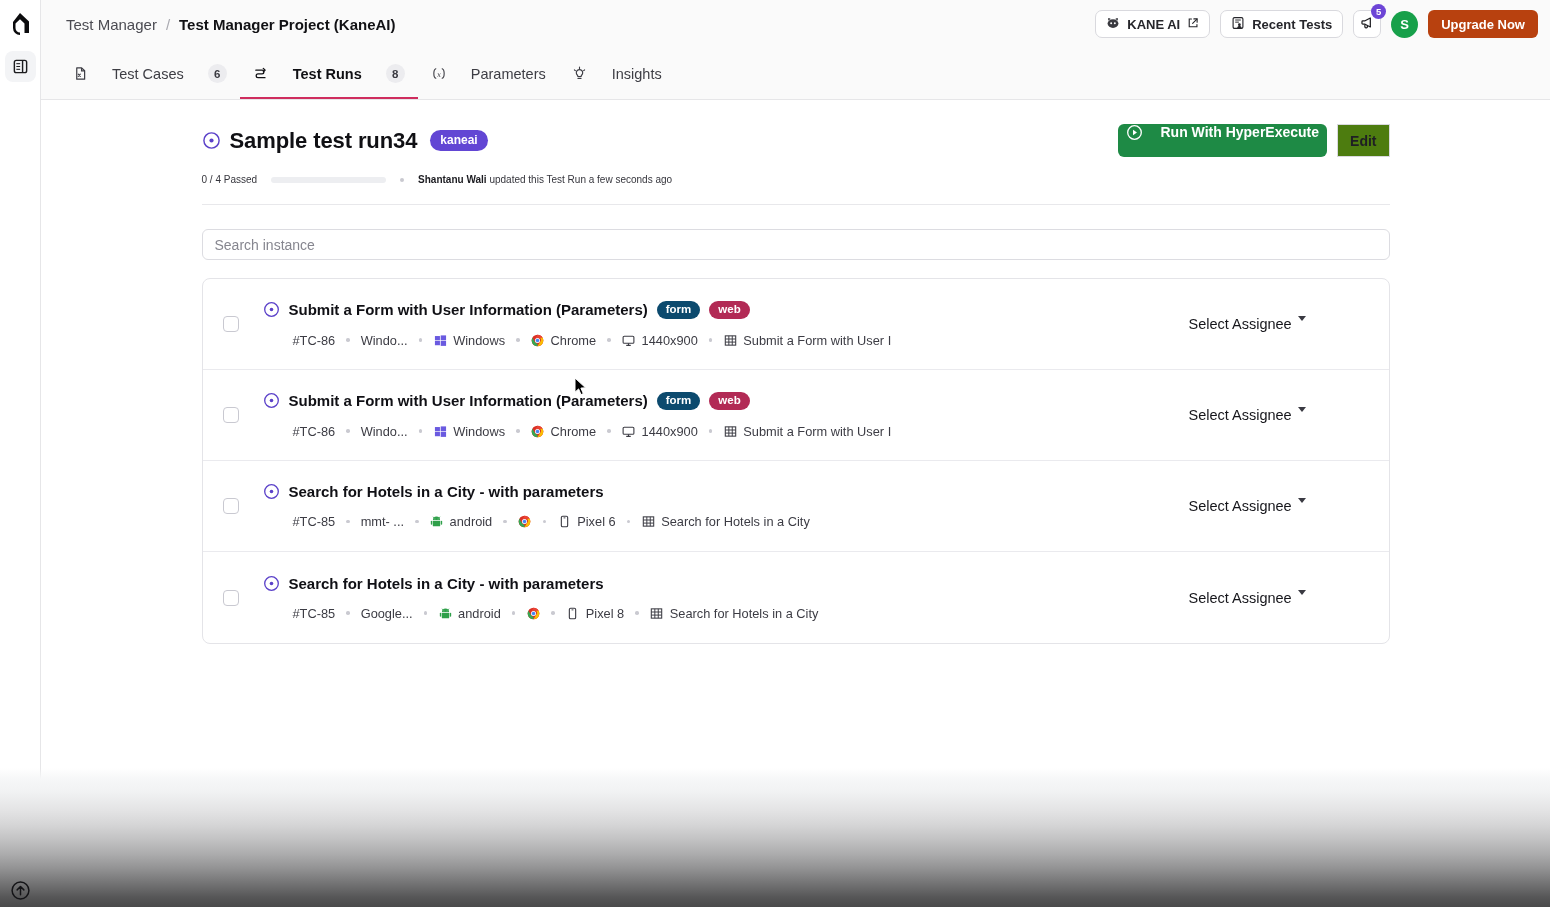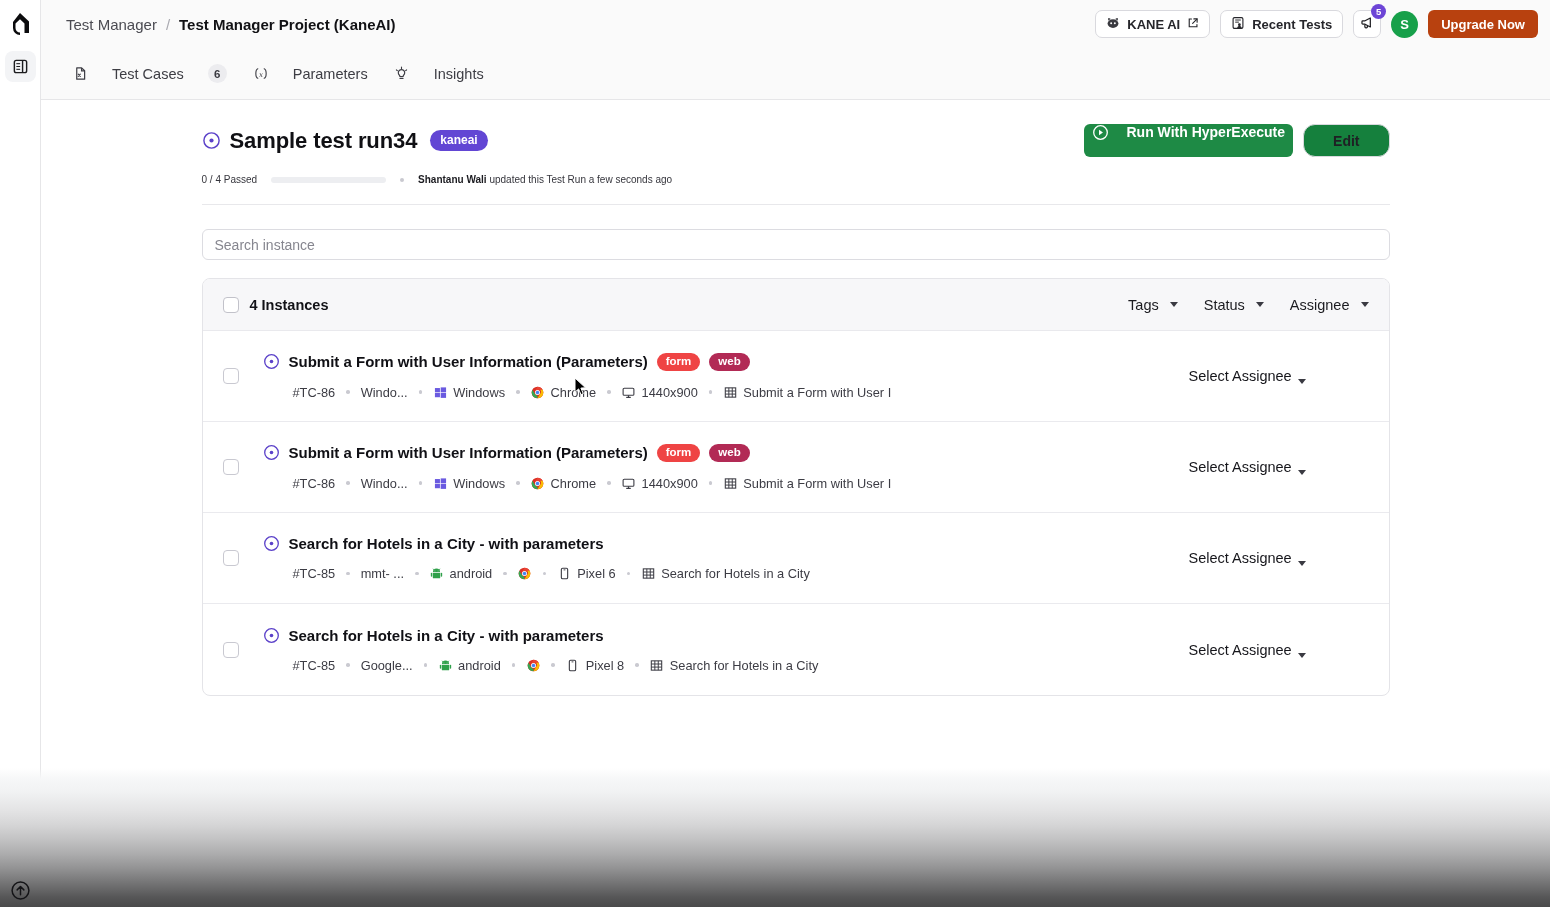--- a/index.html
+++ b/index.html
@@ -88,22 +88,22 @@
   .run-badge {
     margin-left: 13px; background:#6246d4; color:#fff; border-radius: 11px;
     padding: 3px 10px 4px; font-size: 12px; font-weight: 700;
   }
   .title-actions { margin-left: auto; display:flex; align-items:center; gap: 10px; }
   .btn-run {
     height: 33px; background:#1e8a45; color:#fff; border-radius:6px; border:none;
     display:flex; align-items:flex-start; gap:17px; padding: 0 8px; font-size:14px; font-weight:700;
   }
   .btn-edit {
-    height: 33px; background:#15803d; color:#1f1f24; border:1px solid #d9d9de; border-radius:12px;
-    padding: 0 29px; font-size:14px; font-weight:700;
+    height: 33px; background:#4d7c0f; color:#1f1f24; border:1px solid #d9d9de; border-radius:0;
+    padding: 0 12px; font-size:14px; font-weight:700;
   }
 
   .meta-row { display:flex; align-items:center; gap: 14px; margin-top: 17px; font-size: 10px; color:#35353c; }
   .progress-track { width: 115px; height: 6px; border-radius:4px; background:#edeef1; }
   .dot-sep { width:4px; height:4px; border-radius:50%; background:#c9c9d0; }
   .meta-user { color:#35353c; }
   .meta-user b { font-weight: 700; color:#1b1b20; }
 
   .divider { height:1px; background:#e8e8eb; margin-top: 19px; }
 
@@ -132,30 +132,30 @@
   .trow:last-child { border-bottom: none; }
   .trow-cb { width:16px; height:16px; border:1.5px solid #c9c9d1; border-radius:4px; background:#fff; flex:none; margin-right: 24px; }
   .trow-main { flex: 1 1 auto; min-width: 0; }
   .trow-title-line { display:flex; align-items:center; }
   .row-ic { width:17px; height:17px; margin-right: 9px; flex:none; }
   .row-title { font-size: 15px; font-weight:700; color:#101015; white-space: nowrap; }
   .tag {
     margin-left: 9px; border-radius: 10px; color:#fff; font-size: 11.5px; font-weight:700;
     padding: 2.5px 9px 3.5px;
   }
-  .tag.form { background:#ef4444; }
+  .tag.form { background:#0c4a6e; }
   .tag.web  { background:#b22a55; }
 
   .trow-meta { display:flex; align-items:center; margin-top: 14px; margin-left: 30px; font-size: 12.8px; color:#3c3c44; }
   .trow-meta .mi { display:flex; align-items:center; gap: 6px; white-space: nowrap; }
   .trow-meta .msep { width:3.5px; height:3.5px; border-radius:50%; background:#cacad1; margin: 0 11px; flex:none; }
   .mic { width: 14px; height: 14px; display:flex; align-items:center; justify-content:center; flex:none; }
 
   .assignee {
-    flex: none; width: 180px; display:flex; align-items:flex-end; justify-content:flex-start; gap: 6px;
+    flex: none; width: 180px; display:flex; align-items:flex-start; justify-content:flex-start; gap: 6px;
     font-size: 14.5px; color:#16161b; margin-left: 12px;
   }
 
   
   .fade {
     position:absolute; left:0; bottom:0; width:1550px; height:139px; pointer-events:none;
     background: linear-gradient(to bottom,
       rgba(255,255,255,0) 0%,
       rgba(246,247,248,1) 8%,
       rgba(241,242,243,1) 17%,
@@ -283,20 +283,30 @@
         <svg width="15" height="15" viewBox="0 0 16 16">
           <path d="M4 2h5.2L12.4 5v9H4z" fill="none" stroke="#3d3d44" stroke-width="1.3" stroke-linejoin="round"></path>
           <path d="M9.1 2v3.2h3.2" fill="none" stroke="#3d3d44" stroke-width="1.2"></path>
           <path d="M5.6 8.6l2.2 2.6M7.8 8.6l-2.2 2.6" stroke="#3d3d44" stroke-width="1.2" stroke-linecap="round"></path>
         </svg>
       </span>
       <span>Test Cases</span>
       <span class="tab-count">6</span>
     </div>
 
+    <div class="tab active">
+      <span class="tab-ic">
+        <svg width="15" height="15" viewBox="0 0 16 16">
+          <path d="M3 4.4h6.6a2 2 0 0 1 0 4H5.4a2 2 0 0 0 0 4h7.4" fill="none" stroke="#101014" stroke-width="1.35" stroke-linecap="round"></path>
+          <path d="M11 2.6l2 1.8-2 1.8" fill="none" stroke="#101014" stroke-width="1.35" stroke-linecap="round" stroke-linejoin="round"></path>
+        </svg>
+      </span>
+      <span>Test Runs</span>
+      <span class="tab-count">8</span>
+    </div>
 
 
     <div class="tab">
       <span class="tab-ic">
         <svg width="17" height="15" viewBox="0 0 18 16">
           <path d="M5.4 2.6c-1.6.6-2.2 1.9-2.2 5.4s.6 4.8 2.2 5.4" fill="none" stroke="#3d3d44" stroke-width="1.25" stroke-linecap="round"></path>
           <path d="M12.6 2.6c1.6.6 2.2 1.9 2.2 5.4s-.6 4.8-2.2 5.4" fill="none" stroke="#3d3d44" stroke-width="1.25" stroke-linecap="round"></path>
           <text x="9" y="11.4" font-size="8.2" font-style="italic" font-family="DejaVu Serif, serif" fill="#3d3d44" text-anchor="middle">x</text>
         </svg>
       </span>
@@ -349,38 +359,20 @@
         <span class="meta-user"><b>Shantanu Wali</b> <span>updated this Test Run a few seconds ago</span></span>
       </div>
 
       <div class="divider"></div>
 
       <input class="search-box" type="text" placeholder="Search instance" style="">
 
       
       <div class="table">
 
-        <div class="thead">
-          <span class="cbox"></span>
-          <span class="thead-label">4 Instances</span>
-          <div class="filters">
-            <div class="filter">
-              <span>Tags</span>
-              <span class="caret"></span>
-            </div>
-            <div class="filter">
-              <span>Status</span>
-              <span class="caret"></span>
-            </div>
-            <div class="filter">
-              <span>Assignee</span>
-              <span class="caret"></span>
-            </div>
-          </div>
-        </div>
 
         <div class="trow">
           <span class="trow-cb"></span>
           <div class="trow-main">
             <div class="trow-title-line">
               <span class="row-ic">
                 <svg width="17" height="17" viewBox="0 0 18 18">
                   <circle cx="9" cy="9" r="7.2" fill="none" stroke="#5b41c9" stroke-width="1.4"></circle>
                   <circle cx="9" cy="9" r="1.9" fill="#5b41c9"></circle>
                 </svg>

